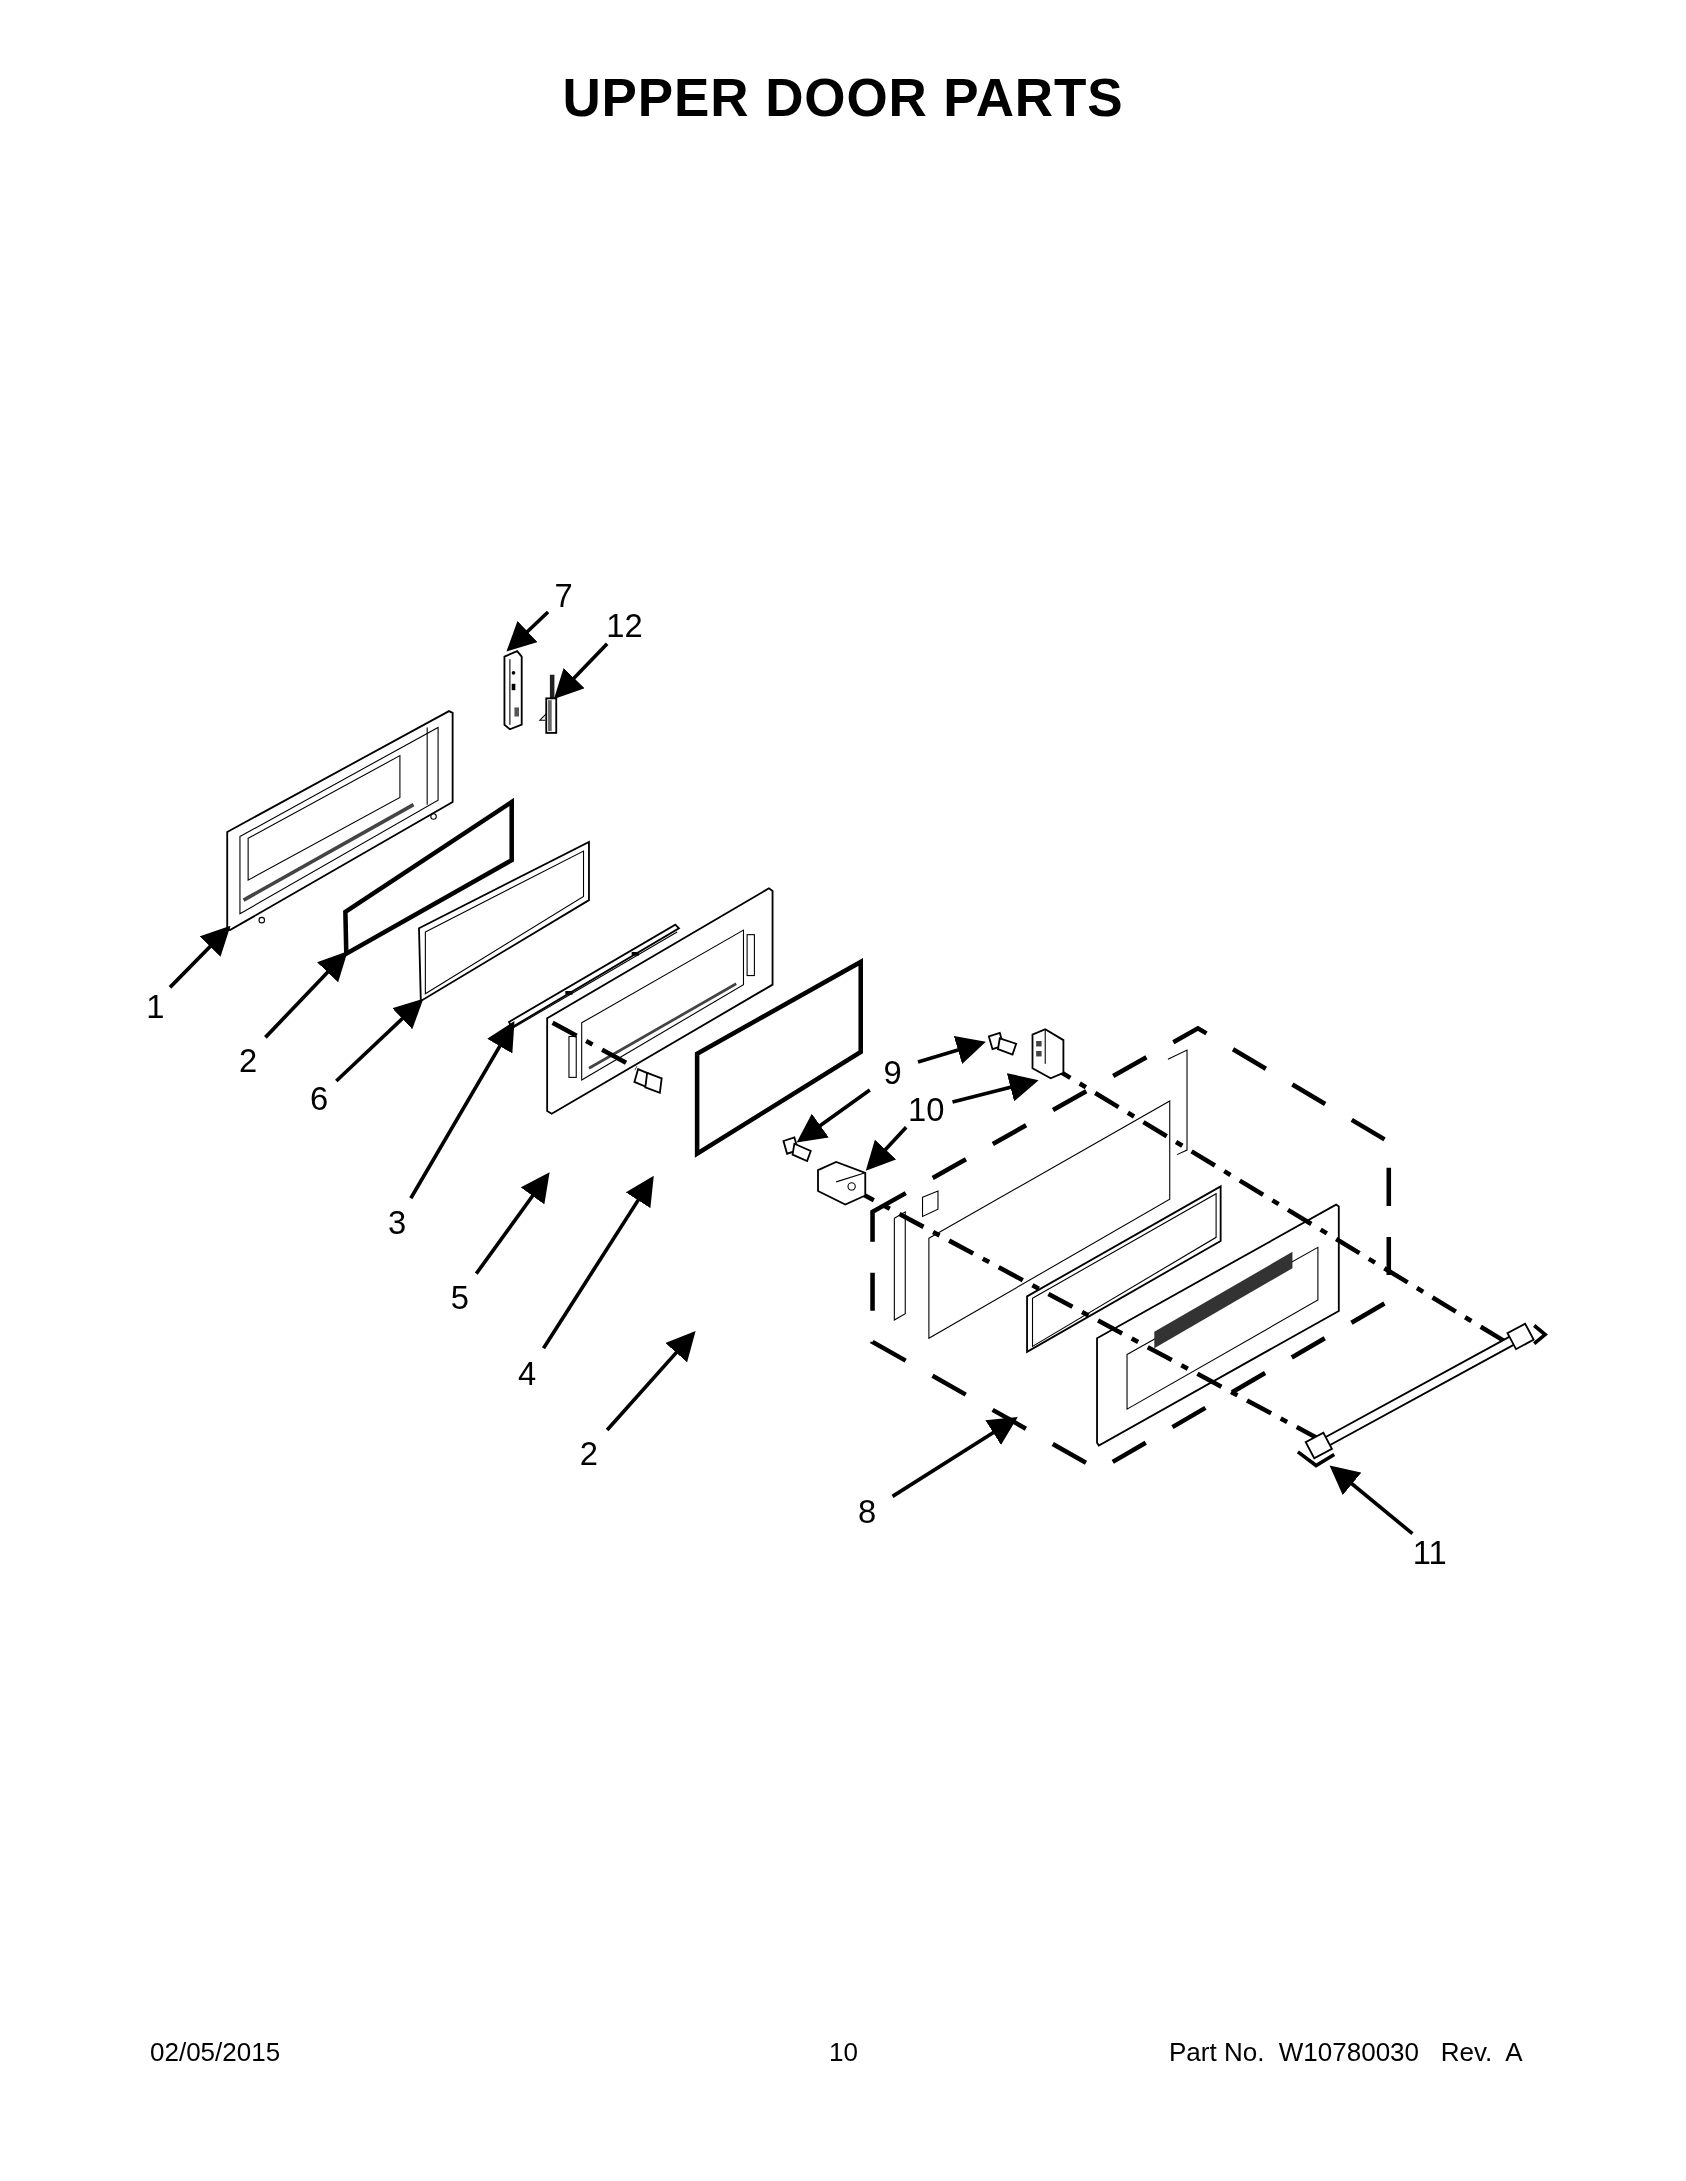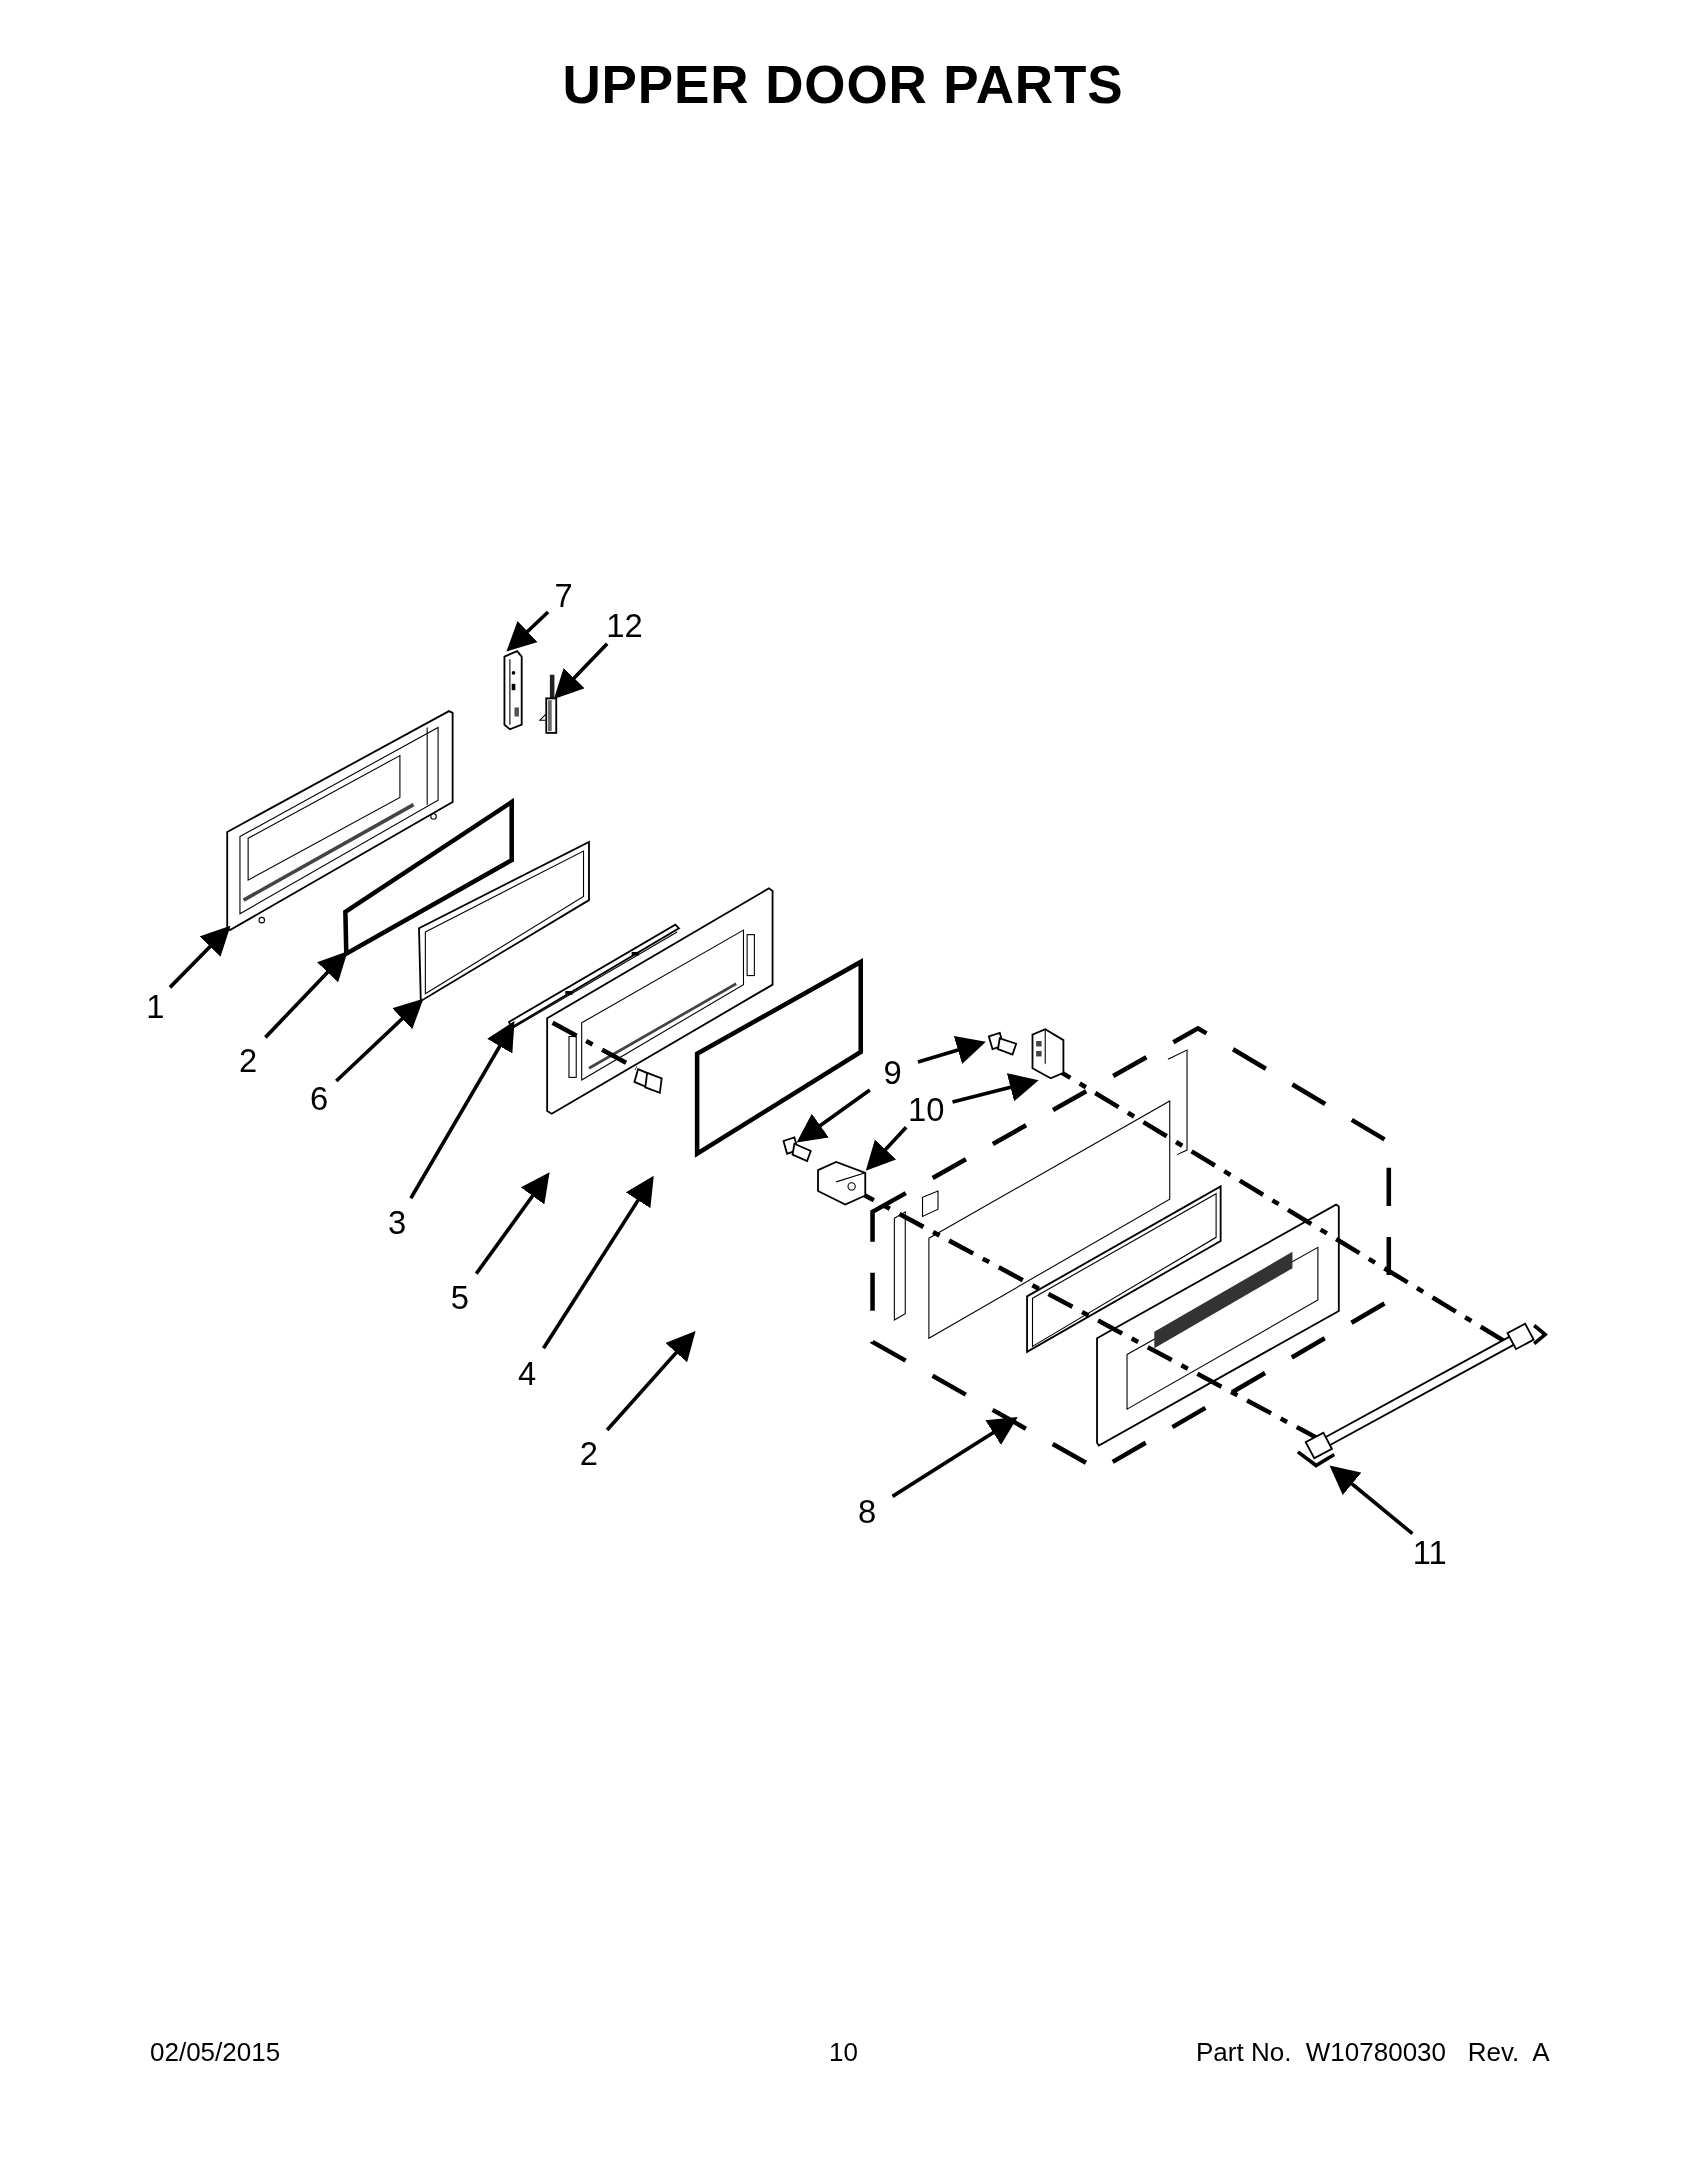--- a/index.html
+++ b/index.html
@@ -1,23 +1,23 @@
 <!DOCTYPE html>
 <html style="font-size:14.5px"><head>
   <meta charset="utf-8">
   <style>
     html, body { margin: 0; padding: 0; background: #ffffff; }
     body { width: 1686px; height: 2182px; position: relative; overflow: hidden; font-family: "Liberation Sans", sans-serif; color: #000; }
-    .page-title { position: absolute; left: 0; top: 54px; width: 1686px; text-align: center; font-family: "Liberation Sans", sans-serif; font-weight: bold; font-size: 53px; letter-spacing: 0.9px; }
+    .page-title { position: absolute; left: 0; top: 67px; width: 1686px; text-align: center; font-family: "Liberation Sans", sans-serif; font-weight: bold; font-size: 53px; letter-spacing: 0.9px; }
     #diagram { position: absolute; left: 0; top: 0; width: 1686px; height: 2182px; }
     .callout { font-family: "Liberation Sans", sans-serif; font-size: 36px; fill: #000; text-anchor: middle; dominant-baseline: central; }
     .footer-text { position: absolute; top: 2037px; font-family: Liberation Sans, sans-serif; font-size: 26px; line-height: 31px; white-space: pre; }
     #footer-date { left: 150px; }
     #footer-page { left: 829px; }
-    #footer-part { left: 1169px; margin-left: 27px; }
+    #footer-part { left: 1169px; }
     .part-outline { fill: #fff; stroke: #000; stroke-width: 2; }
     .part-thin { fill: none; stroke: #000; stroke-width: 1.2; }
     .glass { fill: #fff; stroke: #000; stroke-width: 5; }
     .gasket { fill: #fff; stroke: #000; stroke-width: 2; }
     .leader { stroke: #000; stroke-width: 4; fill: none; }
     .dash-box { fill: none; stroke: #000; stroke-width: 5; stroke-dasharray: 42 34; }
     .center-line { fill: none; stroke: #000; stroke-width: 5; stroke-dasharray: 30 12 8 12; }
     .hatch { fill: #333; }
   </style>
 </head>

